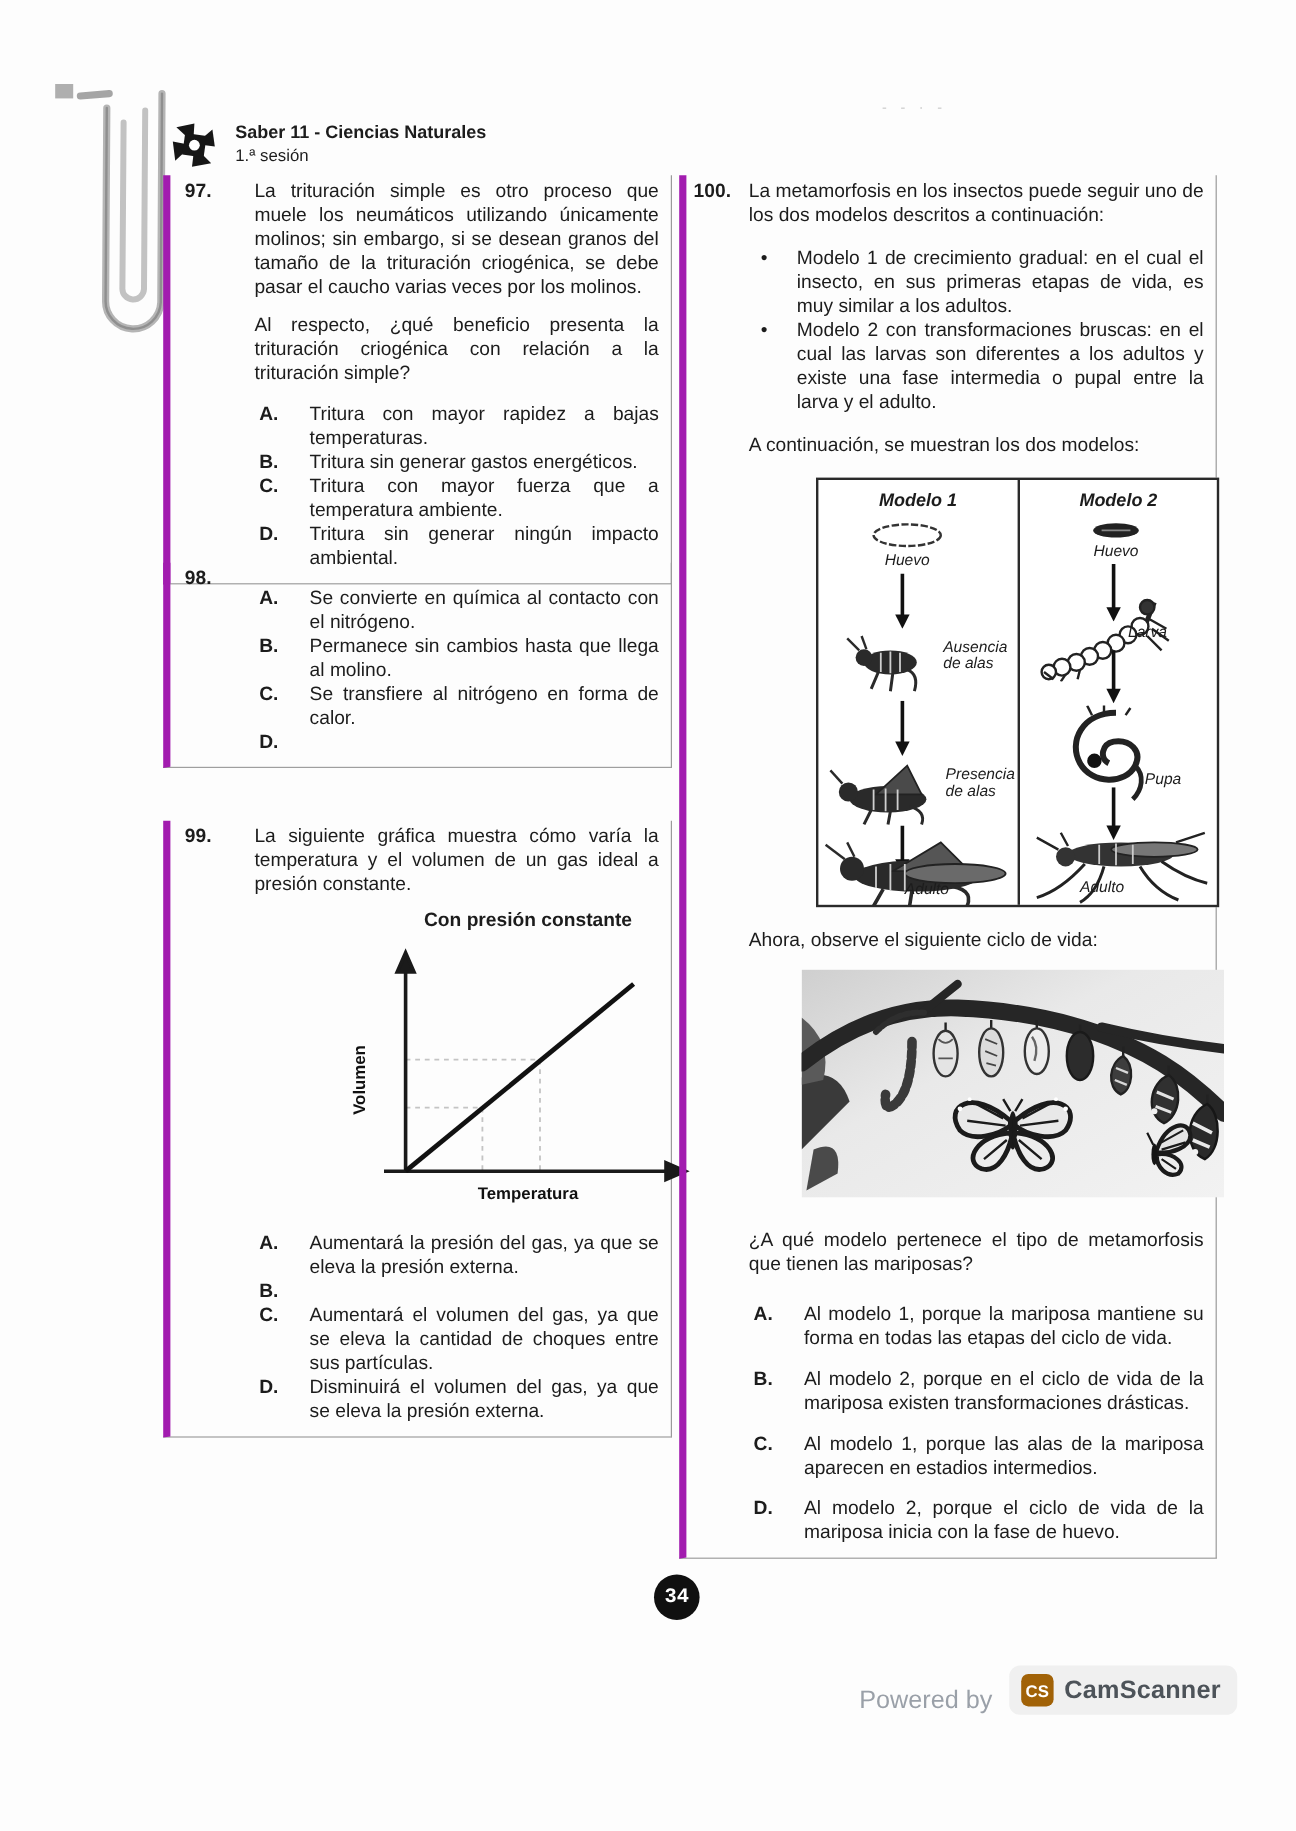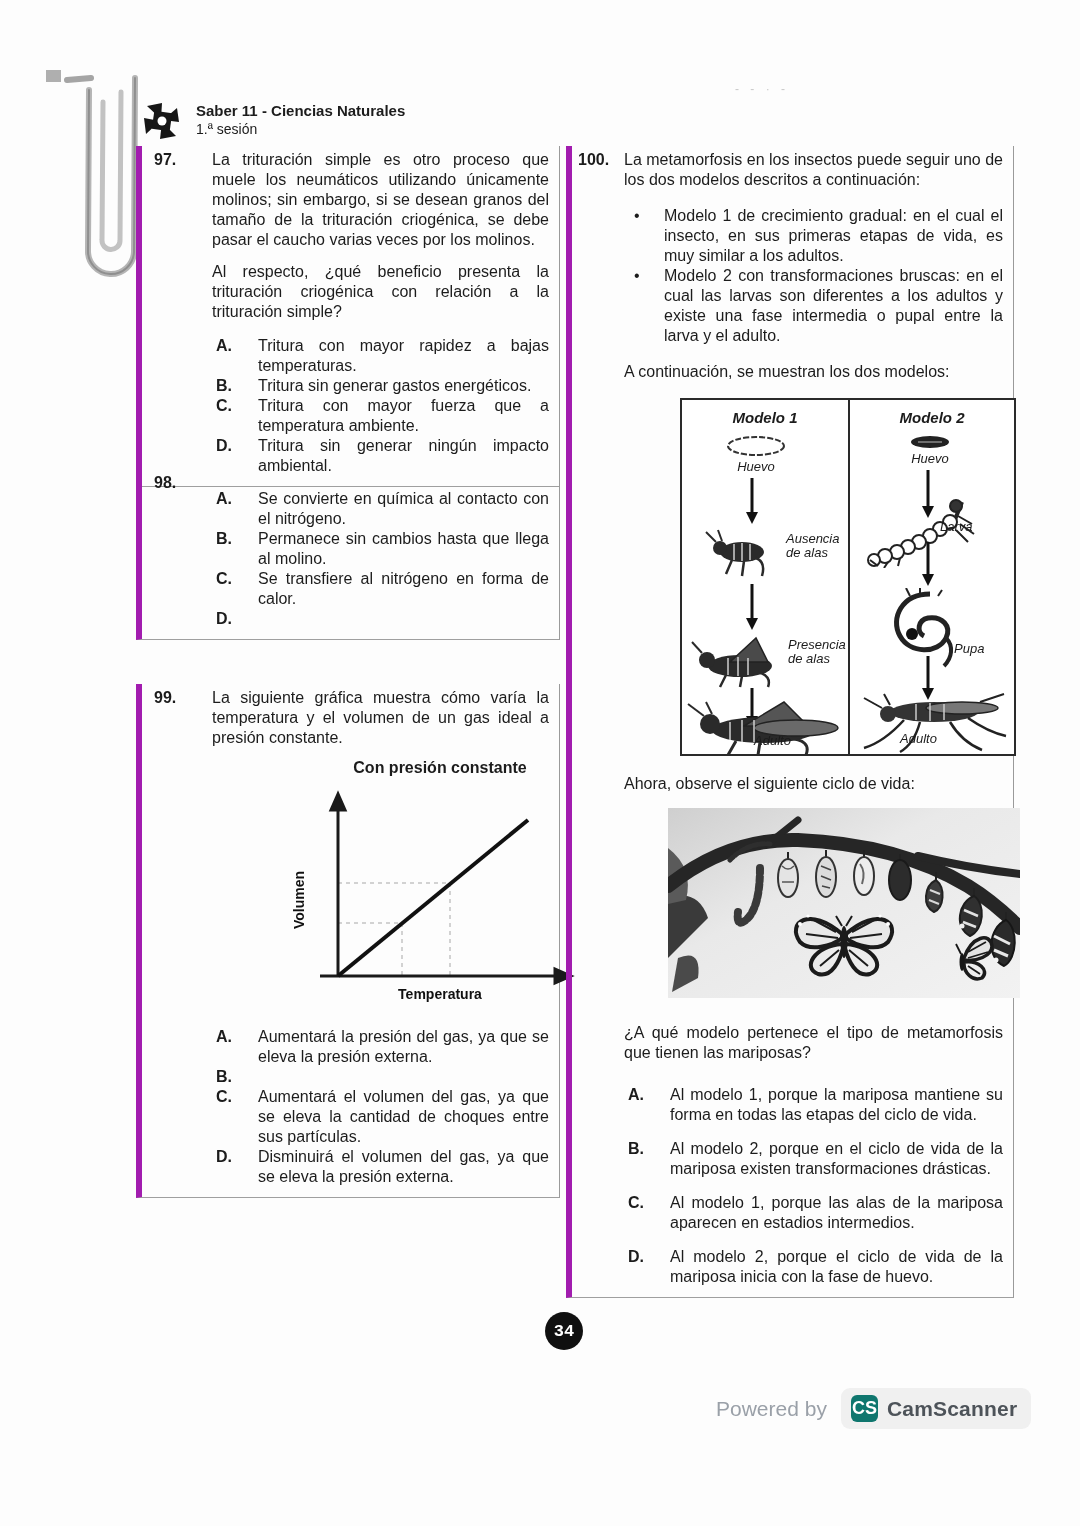--- a/index.html
+++ b/index.html
@@ -64,29 +64,29 @@
 
   
   .photo { margin-left:44px; width:352px; height:190px; overflow:hidden; }
 
   
   .page-circle {
     position:absolute; left:545px; top:1312px; width:38px; height:38px; border-radius:50%;
     background:#101010; color:#fff; font-weight:bold; font-size:17px;
     display:flex; align-items:center; justify-content:center;font-family:Liberation Mono, monospace;
   }
-  .camscanner { position:absolute; left:716px; top:1388px; display:flex; align-items:center; gap:14px; }
+  .camscanner { position:absolute; left:716px; top:1388px; display:flex; align-items:flex-end; gap:14px; }
   .powered-by { color:#9aa0a8; font-size:21px; }
   .cs-badge {
     display:flex; align-items:center; gap:9px; background:#f0f0f0; border-radius:9px;
     padding:7px 14px 7px 10px;
   }
   .cs-logo {
-    position:relative; width:27px; height:27px; background:#0f766e; border-radius:6px;
-    color:#fff; font-weight:bold; font-size:18px; display:flex; align-items:center; justify-content:center;
+    position:relative; width:27px; height:27px; background:#a16207; border-radius:6px;
+    color:#fff; font-weight:bold; font-size:14px; display:flex; align-items:center; justify-content:center;
   }
   .cs-logo::after {
     content:""; position:absolute; left:3px; right:3px; bottom:-2px; height:5px;
     background:#3cc3a2; border-radius:0 0 5px 5px; z-index:-1;
   }
   .cs-name { color:#4d5359; font-size:21px; font-weight:bold; letter-spacing:.2px; }
 </style>
 </head>
 <body>
 

